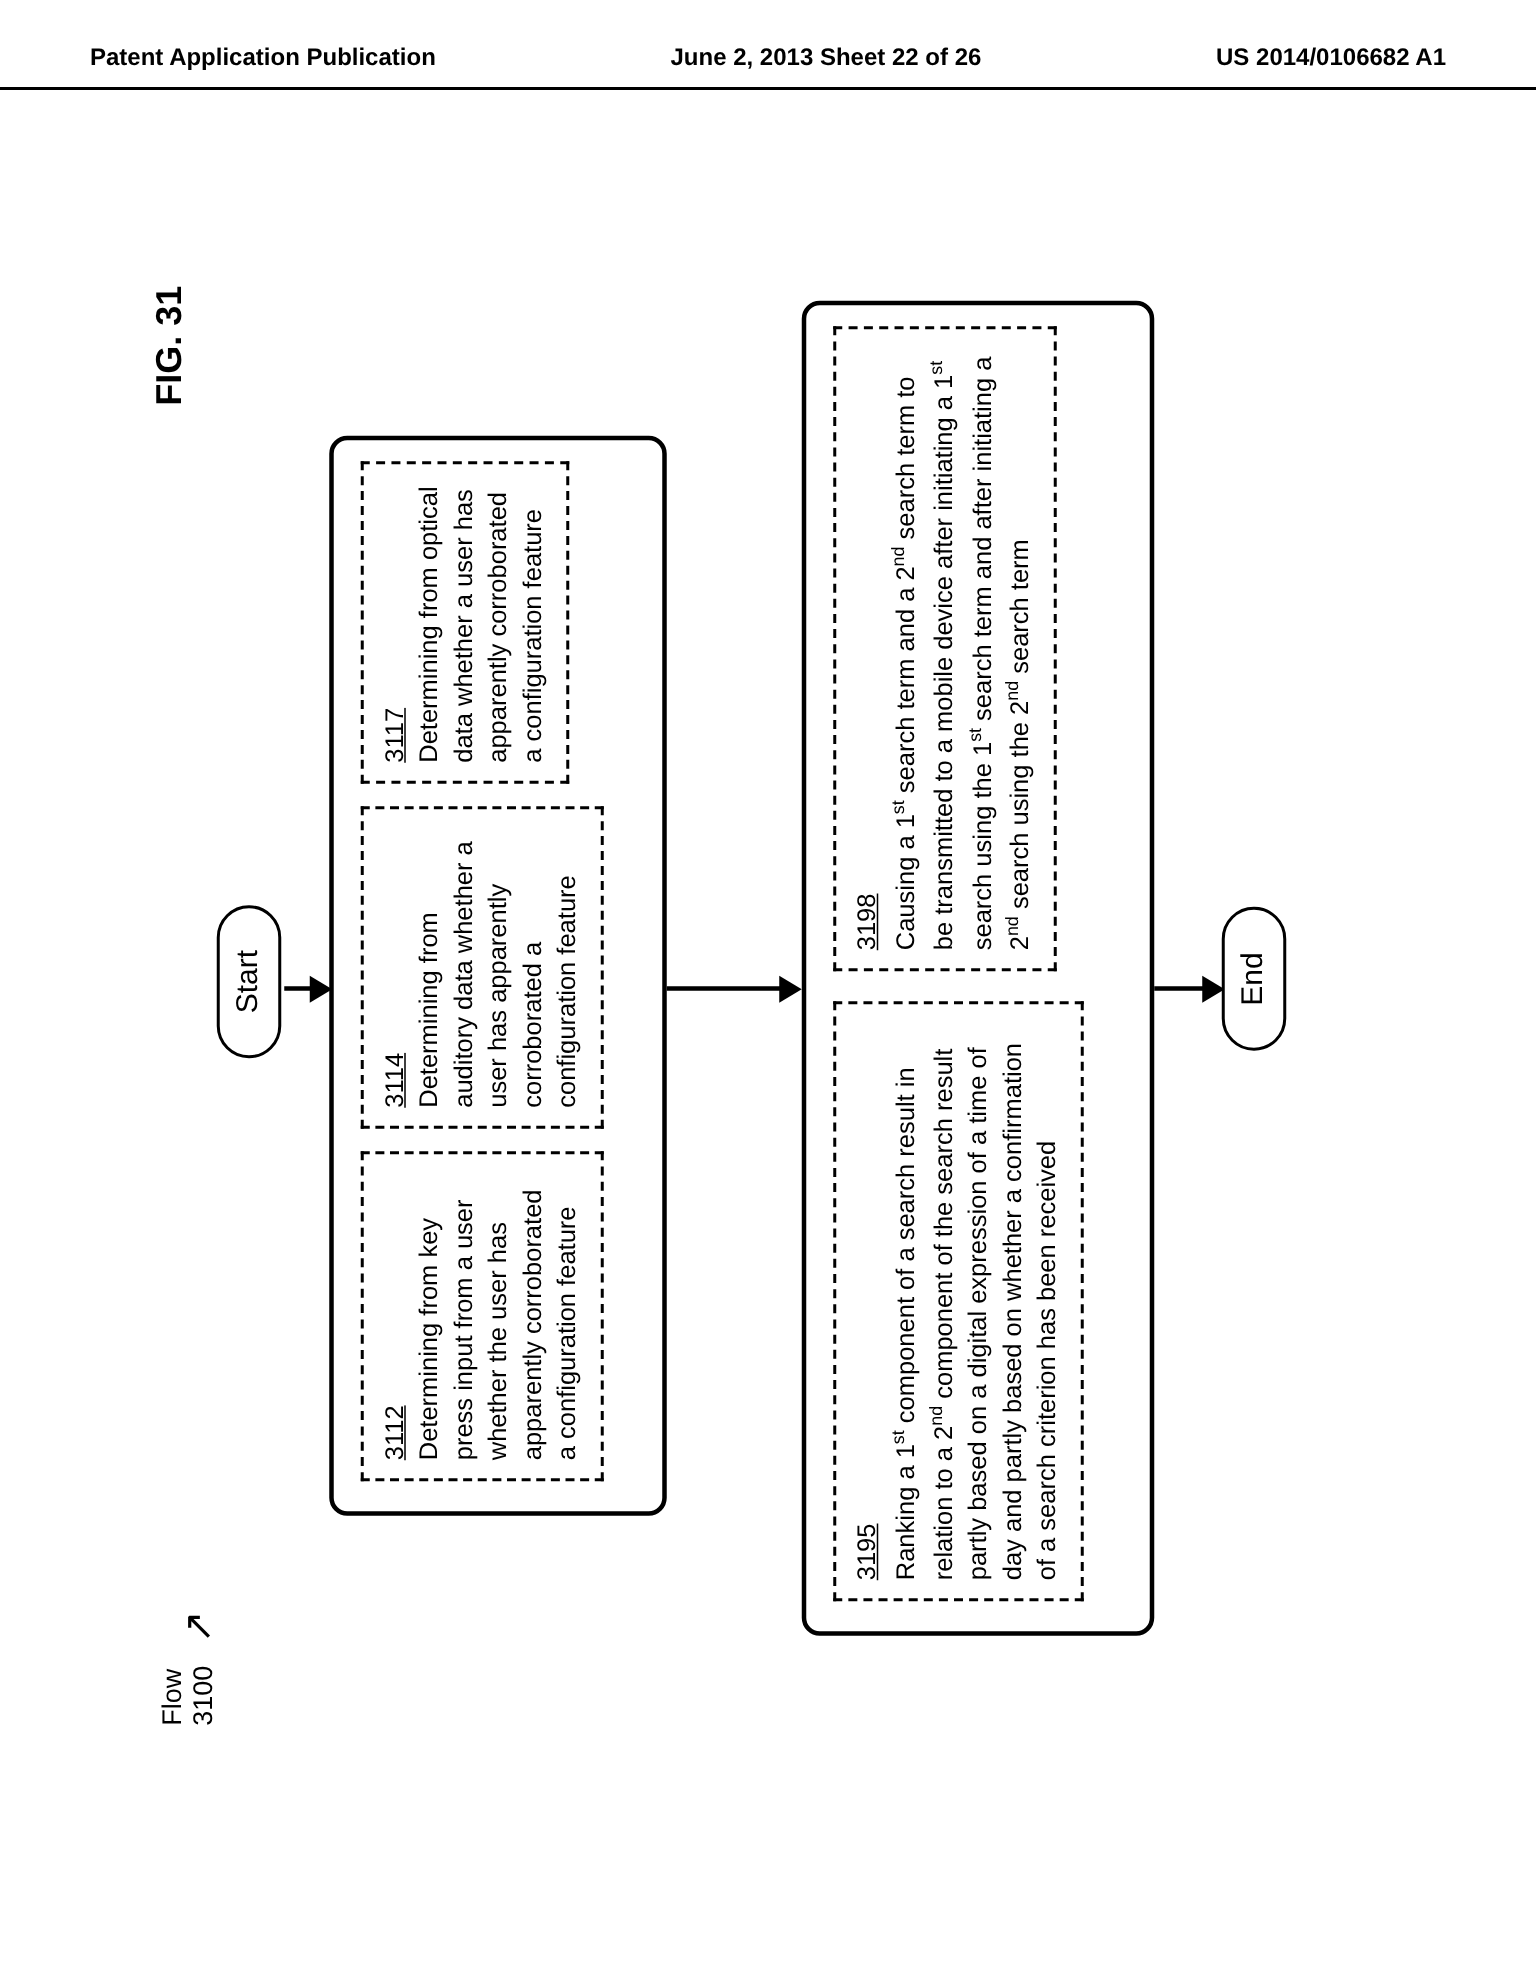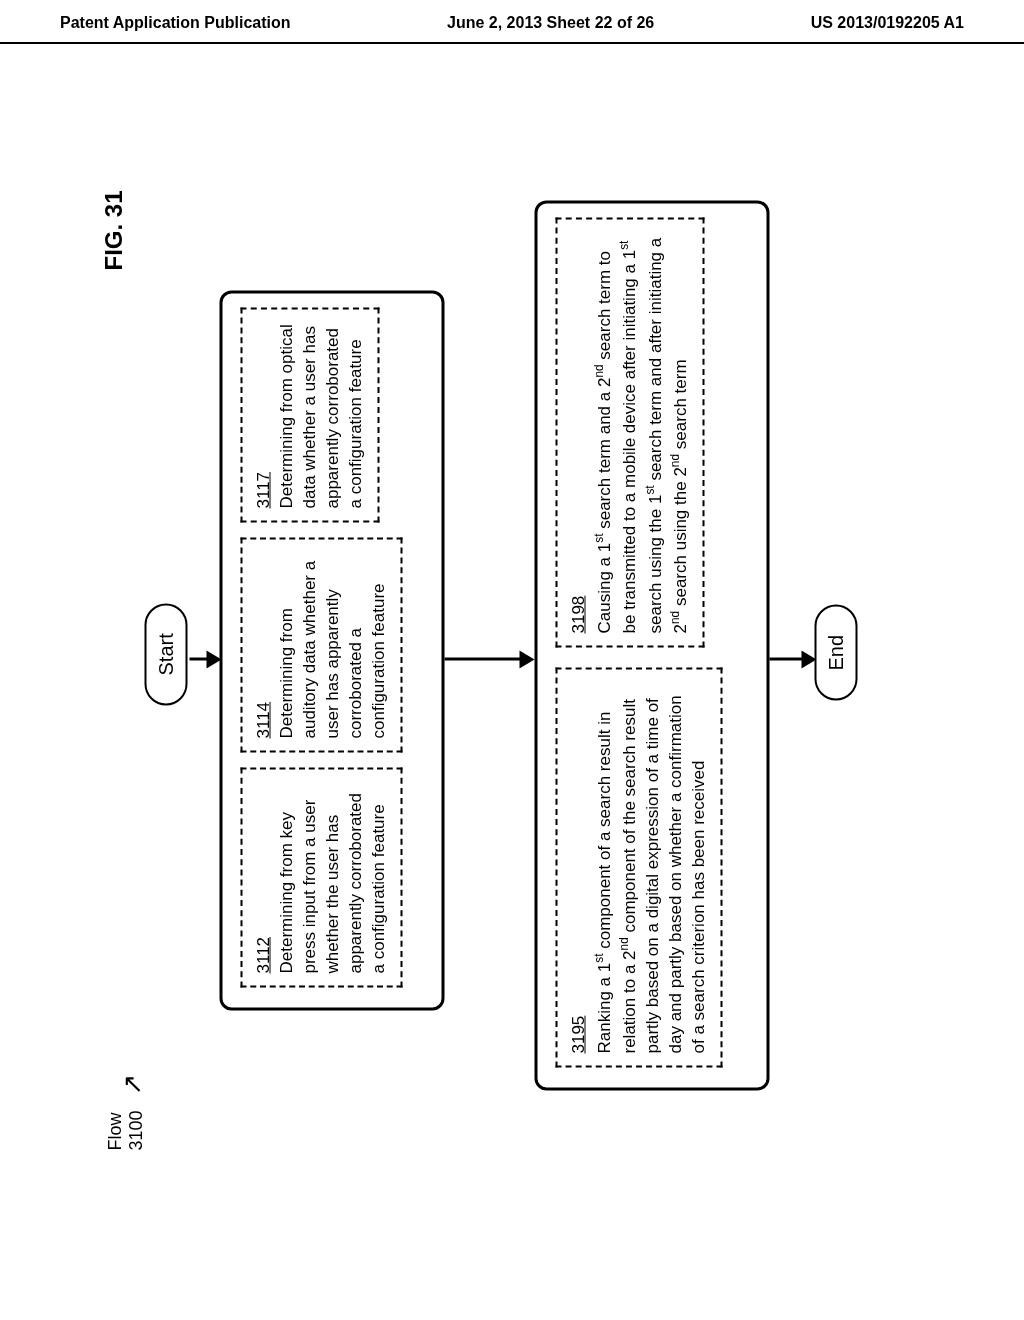--- a/index.html
+++ b/index.html
@@ -11,21 +11,21 @@
       width: 1024px;
       height: 1320px;
       background: white;
       font-family: Arial, sans-serif;
       position: relative;
     }
     .header {
       display: flex;
       justify-content: space-between;
       align-items: center;
-      padding: 14px 60px 10px 60px;
+      padding: 30px 60px 10px 60px;
       border-bottom: 2px solid #000;
       font-size: 16px;
       font-weight: bold;
     }
     .diagram-container {
       position: absolute;
       top: 130px;
       left: 85px;
       width: 855px;
       height: 1050px;
@@ -152,21 +152,21 @@
     .a3 { top: 685px; height: 35px; }
     .ah3 { top: 717px; }
     sup { font-size: 0.7em; }
   </style>
 </head>
 <body>
 
 <div class="header">
   <span>Patent Application Publication</span>
   <span>June 2, 2013  Sheet 22 of 26</span>
-  <span>US 2013/0192205 A1</span>
+  <span>US 2014/0106682 A1</span>
 </div>
 
 <div class="diagram-container">
   <div class="rotated-content">
 
     <div class="flow-label" style="white-space:pre;">Flow
 3100</div>
     <div class="flow-arrow">↗</div>
 
     <div class="fig-label">FIG. 31</div>

